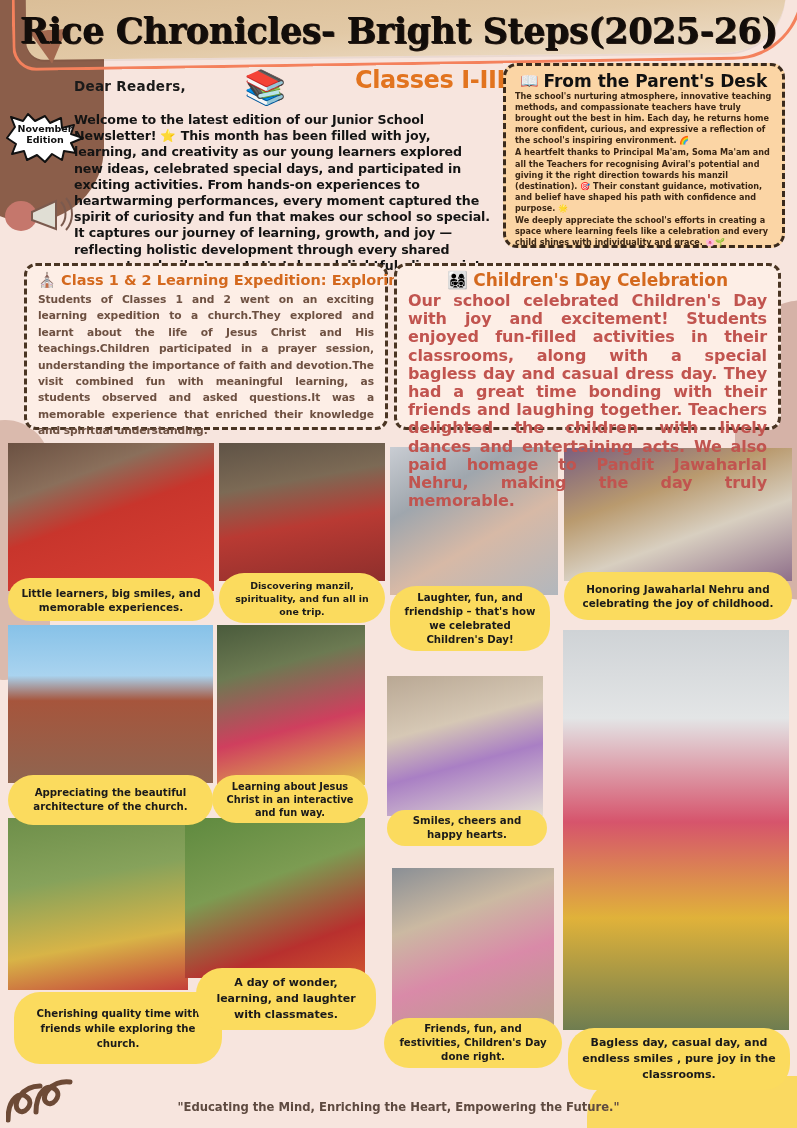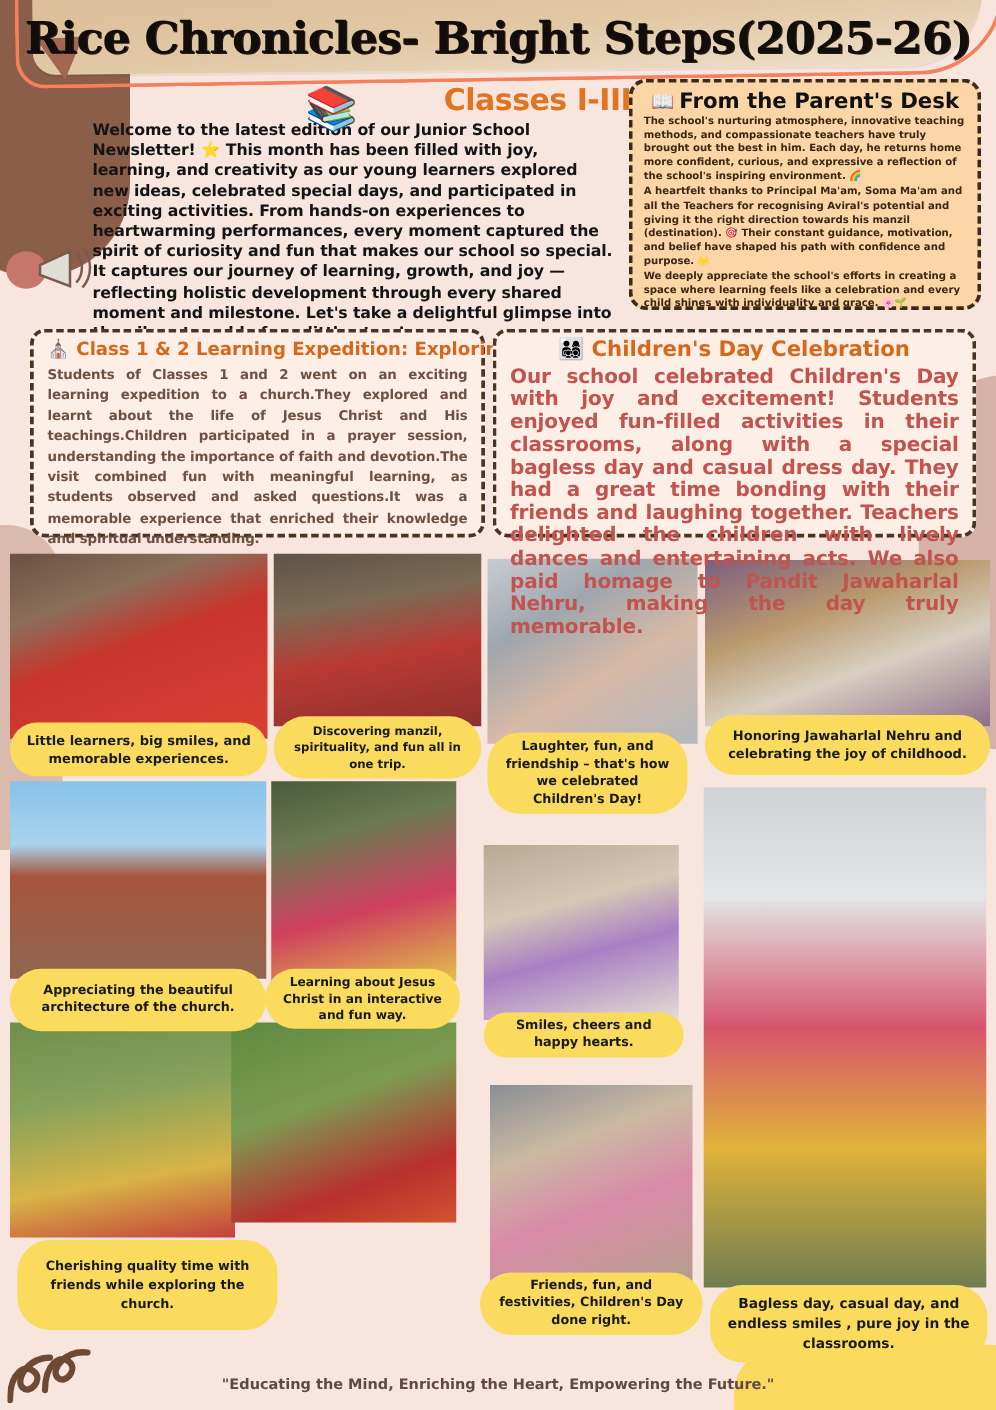--- a/index.html
+++ b/index.html
@@ -125,29 +125,39 @@
     <path d="M30 44 C30 24 42 14 50 22 C56 28 46 40 40 34 C34 28 46 12 64 14" fill="none" stroke="#6d4a36" stroke-width="5" stroke-linecap="round"></path>
   </svg>
 
   <div class="banner-wrap">
     <div class="banner-ribbon"></div>
     <div class="banner-outline"></div>
     <div class="banner-fold"></div>
     <div class="banner-title">Rice Chronicles- Bright Steps(2025-26)</div>
   </div>
 
+  <div class="burst">
+    <svg width="82" height="50" viewBox="0 0 82 50">
+      <polygon points="3,25 11,14 7,4 19,8 24,1 31,8 41,3 46,10 57,5 58,15 70,12 67,21 79,25 67,30 72,40 60,38 58,47 48,41 41,49 33,42 23,47 20,38 8,41 12,31" fill="#ffffff" stroke="#111" stroke-width="2" stroke-linejoin="round"></polygon>
+    </svg>
+    <div class="burst-text">
+      <div>November</div>
+      <div>Edition</div>
+    </div>
+  </div>
 
   <svg class="megaphone" viewBox="0 0 70 52">
     <ellipse cx="17" cy="28" rx="16" ry="15" fill="#c5776c"></ellipse>
     <path d="M28 24 L52 13 L52 41 L28 32 Z" fill="#e0ded4" stroke="#7b5a4e" stroke-width="2"></path>
     <path d="M57 14 C63 20 63 32 57 38" fill="none" stroke="#7b5a4e" stroke-width="2"></path>
     <path d="M62 10 C70 19 70 33 62 42" fill="none" stroke="#7b5a4e" stroke-width="2"></path>
   </svg>
 
   <div class="letter">
+    <div class="dear">Dear Readers,</div>
     <div class="books-emoji">📚</div>
     <div class="letter-body">Welcome to the latest edition of our Junior School Newsletter! ⭐ This month has been filled with joy, learning, and creativity as our young learners explored new ideas, celebrated special days, and participated in exciting activities. From hands-on experiences to heartwarming performances, every moment captured the spirit of curiosity and fun that makes our school so special. It captures our journey of learning, growth, and joy — reflecting holistic development through every shared moment and milestone. Let's take a delightful glimpse into the vibrant world of our little stars!</div>
     <div class="sparkle-row">✨📚</div>
   </div>
   <div class="classes">Classes I-III</div>
 
   <div class="pdesk">
     <div class="pdesk-title">
       <span class="tico">📖</span>
       <span>From the Parent's Desk</span>
@@ -193,17 +203,18 @@
 
   <div class="cap" style="left:8px;top:775px;width:205px;height:50px;font-size:10.2px;line-height:14px;">Appreciating the beautiful architecture of the church.</div>
   <div class="cap" style="left:212px;top:775px;width:156px;height:48px;font-size:9.8px;line-height:13px;">Learning about Jesus Christ in an interactive and fun way.</div>
   <div class="cap" style="left:387px;top:810px;width:160px;height:36px;font-size:10.2px;line-height:14px;">Smiles, cheers and happy hearts.</div>
 
   <div class="photo ph-lawn1" style="left:8px;top:818px;width:180px;height:172px;"></div>
   <div class="photo ph-lawn2" style="left:185px;top:818px;width:180px;height:160px;"></div>
   <div class="photo ph-party" style="left:392px;top:868px;width:162px;height:168px;"></div>
 
   <div class="cap" style="left:14px;top:992px;width:208px;height:72px;font-size:10.2px;line-height:15px;">Cherishing quality time with friends while exploring the church.</div>
+  <div class="cap" style="left:196px;top:968px;width:180px;height:62px;font-size:11px;line-height:16px;">A day of wonder, learning, and laughter with classmates.</div>
   <div class="cap" style="left:384px;top:1018px;width:178px;height:50px;font-size:10.2px;line-height:14px;">Friends, fun, and festivities, Children's Day done right.</div>
   <div class="cap" style="left:568px;top:1028px;width:222px;height:62px;font-size:11px;line-height:16px;">Bagless day, casual day, and endless smiles , pure joy in the classrooms.</div>
 
   <div class="footer">"Educating the Mind, Enriching the Heart, Empowering the Future."</div>
 </div>
 
 </body></html>

